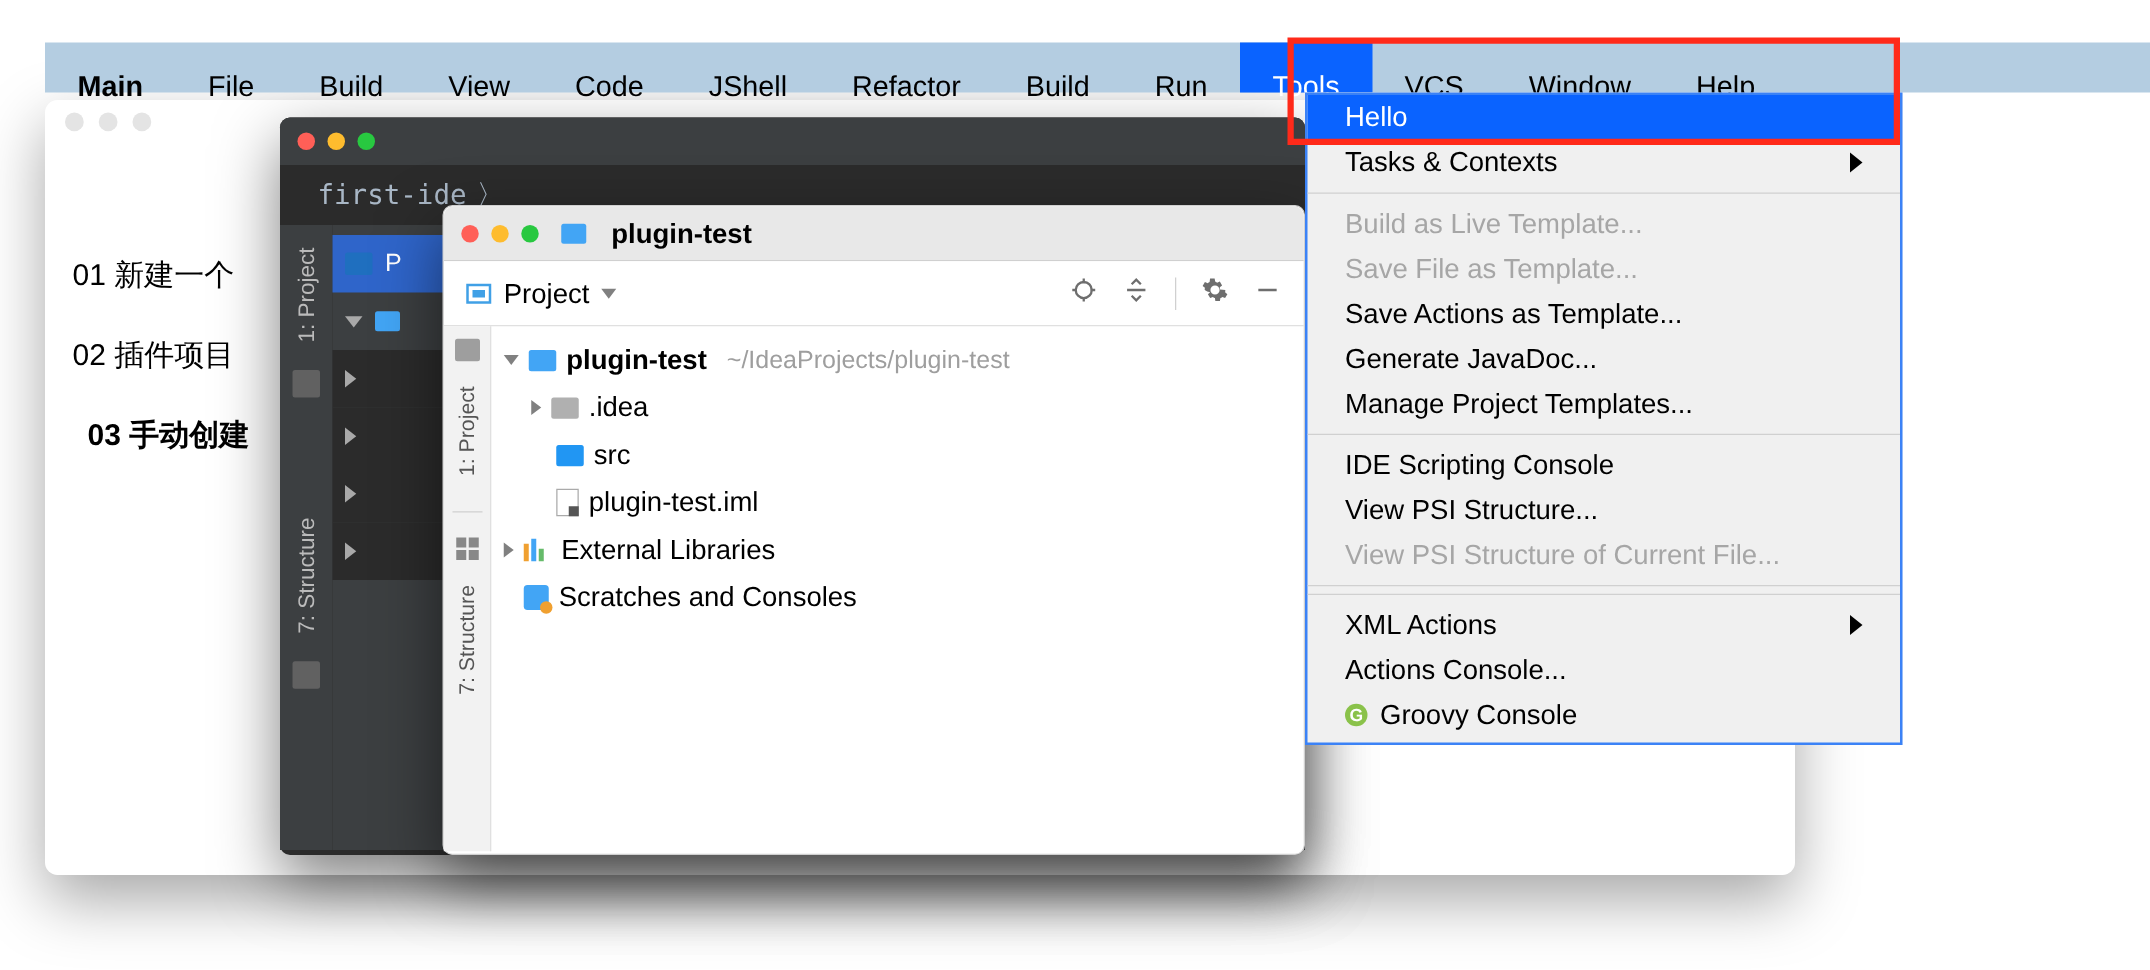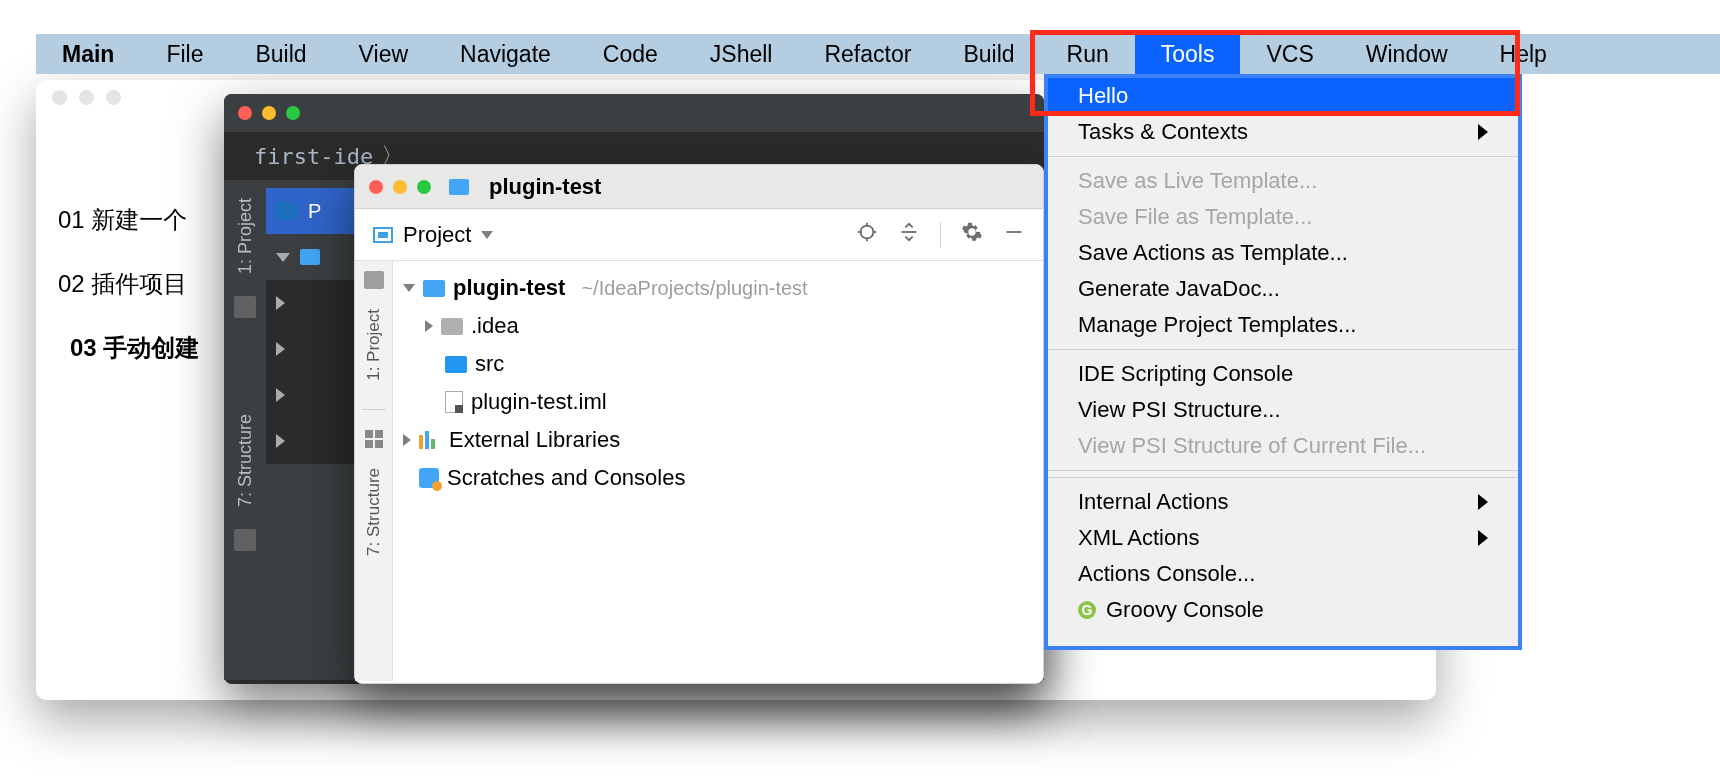--- a/index.html
+++ b/index.html
@@ -13,40 +13,40 @@
 
   
   .menubar {
     position:absolute; top:34px; left:36px; right:0; height:40px;
     background:#b4cde1;
     display:flex; align-items:center;
     font-size:23px; color:#000;
     z-index:40;
   }
   .menubar .item {
-    padding:0 26px; line-height:40px; height:40px; cursor:default;
+    padding:15px 26px; line-height:40px; height:40px; cursor:default;
     white-space:nowrap;
   }
   .menubar .item.bold { font-weight:700; }
   .menubar .item.selected { background:#0a63ff; color:#fff; }
 
   
   .redbox {
     position:absolute; top:30px; left:1030px; width:490px; height:86px;
     border:5px solid #ff2a1a; z-index:100; pointer-events:none;
   }
 
   
   .dropdown {
     position:absolute; top:74px; left:1044px; width:478px;
     background:#f0f0f0;
-    border:4px solid #3b82f6;
+    border:2px solid #3b82f6;
     font-size:22px;
     z-index:80;
-    padding-bottom:18px;
+    padding-bottom:4px;
   }
   .dropdown .ditem {
     height:36px; line-height:36px;
     padding:0 30px;
     display:flex; align-items:center; justify-content:space-between;
     color:#000;
   }
   .dropdown .ditem.highlight { background:#0a63ff; color:#fff; }
   .dropdown .ditem.disabled { color:#a6a6a6; }
   .dropdown .sep { height:1px; background:#d0d0d0; margin:6px 0; }
@@ -203,21 +203,20 @@
   .vline { width:1px;height:26px;background:#d0d0d0;}
 </style>
 </head>
 <body>
 
 <div class="menubar">
   <div class="item bold">Main</div>
   <div class="item">File</div>
   <div class="item">Build</div>
   <div class="item">View</div>
-  <div class="item">Navigate</div>
   <div class="item">Code</div>
   <div class="item">JShell</div>
   <div class="item">Refactor</div>
   <div class="item">Build</div>
   <div class="item">Run</div>
   <div class="item selected">Tools</div>
   <div class="item">VCS</div>
   <div class="item">Window</div>
   <div class="item">Help</div>
 </div>
@@ -227,21 +226,21 @@
 <div class="dropdown">
   <div class="ditem highlight">
       <span>Hello</span>
     </div>
   <div class="ditem">
     <span>Tasks &amp; Contexts</span>
       <span class="arrow-right"></span>
   </div>
   <div class="sep"></div>
   <div class="ditem disabled">
-      <span>Save as Live Template...</span>
+      <span>Build as Live Template...</span>
     </div>
   <div class="ditem disabled">
       <span>Save File as Template...</span>
     </div>
   <div class="ditem">
       <span>Save Actions as Template...</span>
     </div>
   <div class="ditem">
       <span>Generate JavaDoc...</span>
     </div>
@@ -253,24 +252,20 @@
       <span>IDE Scripting Console</span>
     </div>
   <div class="ditem">
       <span>View PSI Structure...</span>
     </div>
   <div class="ditem disabled">
       <span>View PSI Structure of Current File...</span>
     </div>
   <div class="sep"></div>
   <div class="sep"></div>
-  <div class="ditem">
-    <span>Internal Actions</span>
-      <span class="arrow-right"></span>
-  </div>
   <div class="ditem">
     <span>XML Actions</span>
       <span class="arrow-right"></span>
   </div>
   <div class="ditem">
       <span>Actions Console...</span>
     </div>
   <div class="ditem">
     <span style="display:flex;align-items:center;">
         <span class="gicon">G</span>

